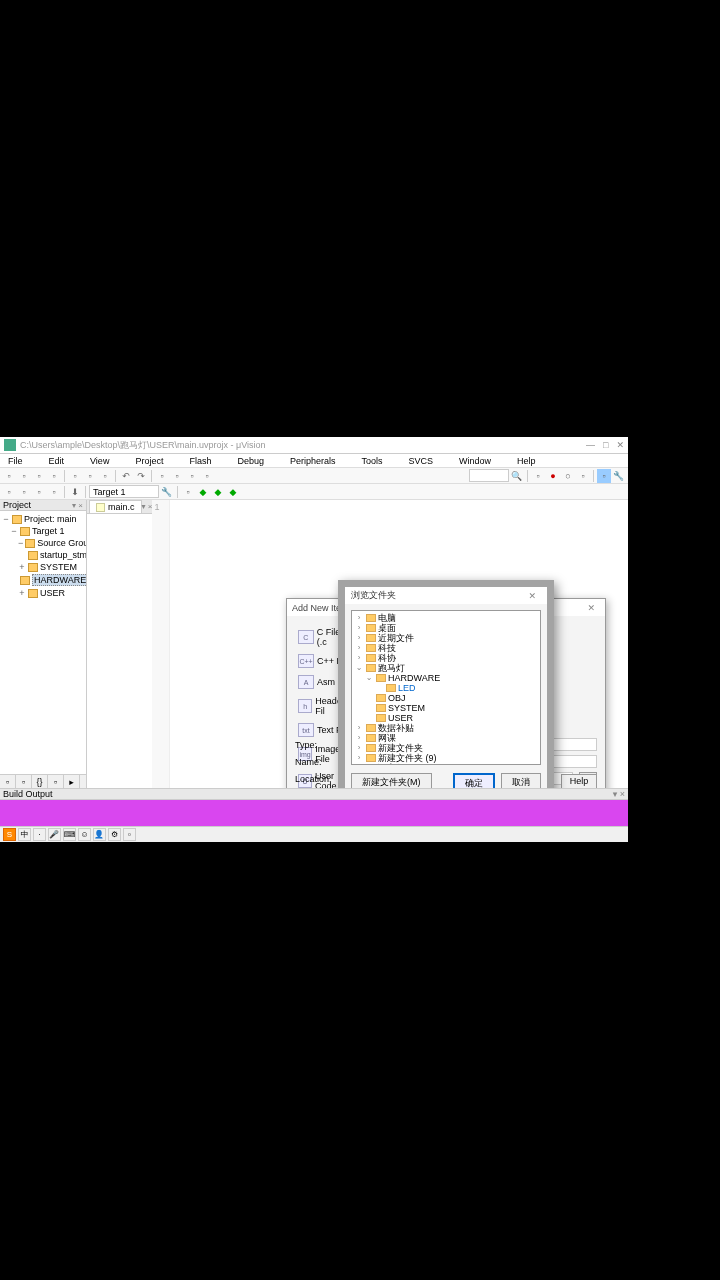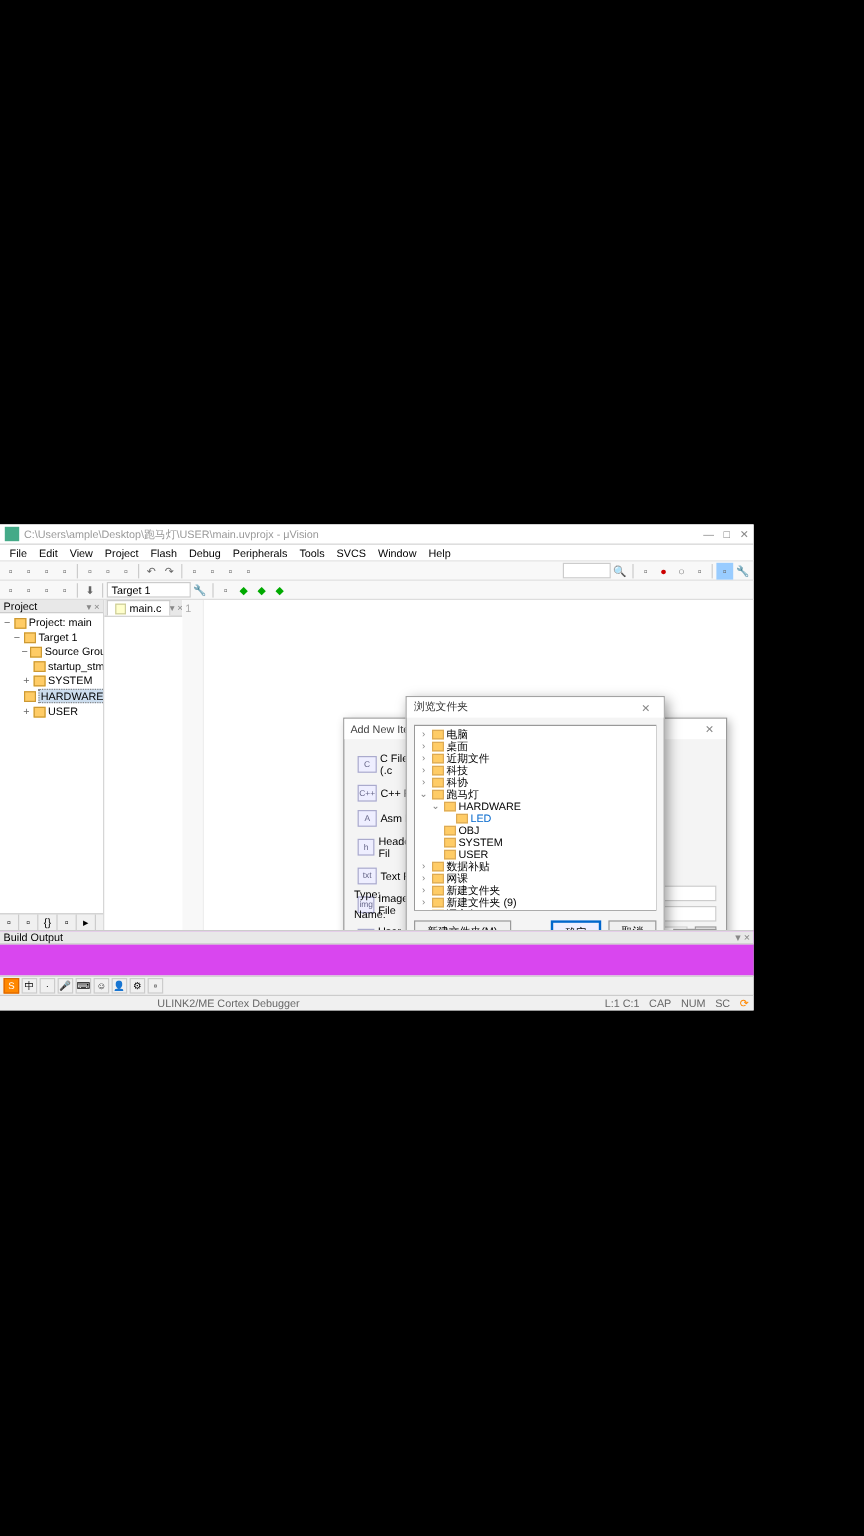--- a/index.html
+++ b/index.html
@@ -1,21 +1,21 @@
 <!DOCTYPE html>
 <html><head>
 <meta charset="utf-8">
 <style>
 *{margin:0;padding:0;box-sizing:border-box;font-family:"Microsoft YaHei",Tahoma,sans-serif;font-size:9px}
 body{background:#000;width:720px;height:1280px;overflow:hidden}
 .app{position:absolute;top:437px;left:0;width:628px;height:405px;background:#f0f0f0;display:flex;flex-direction:column}
 .titlebar{height:17px;background:#fff;border-bottom:1px solid #ccc;display:flex;align-items:center;padding:0 4px;color:#999}
 .titlebar .ticon{width:12px;height:12px;background:#4a8;margin-right:4px}
 .titlebar .wincontrols{margin-left:auto;display:flex;gap:8px;color:#888}
-.menubar{height:14px;background:#fff;border-bottom:1px solid #ddd;display:flex;align-items:center;padding:0 4px;gap:2px}
+.menubar{height:14px;background:#fff;border-bottom:1px solid #ddd;display:flex;align-items:center;padding:0 4px;gap:18px}
 .menubar span{padding:0 4px}
 .toolbar{height:16px;background:#f8f8f8;border-bottom:1px solid #ddd;display:flex;align-items:center;padding:0 2px;gap:1px}
 .tbtn{width:14px;height:14px;display:flex;align-items:center;justify-content:center;color:#666}
 .tbtn.color{color:#c00}
 .tsep{width:1px;height:12px;background:#ccc;margin:0 2px}
 .tsel{width:40px;height:13px;border:1px solid #ccc;background:#fff}
 .toolbar2{height:16px;background:#f8f8f8;border-bottom:1px solid #ddd;display:flex;align-items:center;padding:0 2px;gap:1px}
 .tdrop{width:70px;height:13px;border:1px solid #ccc;background:#fff;display:flex;align-items:center;padding:0 3px}
 .maincontent{flex:1;display:flex;overflow:hidden}
 .sidebar{width:87px;background:#fff;border-right:1px solid #ccc;display:flex;flex-direction:column}
@@ -39,21 +39,21 @@
 .dlg1close{margin-left:auto;padding:0 5px;color:#888}
 .dlg1body{padding:8px;display:flex;gap:6px}
 .filetypes{display:flex;flex-direction:column;gap:1px}
 .ftitem{display:flex;align-items:center;gap:3px;padding:2px;width:60px;border:1px solid transparent}
 .ftitem .fti{width:16px;height:14px;background:#eef;border:1px solid #aac;display:flex;align-items:center;justify-content:center;font-size:7px;color:#668}
 .dlg1fields{position:absolute;bottom:8px;left:8px;right:8px}
 .dlg1row{display:flex;align-items:center;gap:6px;margin-bottom:4px}
 .dlg1row label{width:40px}
 .dlg1row input{flex:1;height:13px;border:1px solid #ccc;padding:0 2px}
 .dlg1help{position:absolute;right:8px;bottom:8px;width:36px;height:15px;background:#f0f0f0;border:1px solid #999;text-align:center;line-height:13px}
-.dialog2{position:absolute;left:251px;top:80px;width:216px;height:240px;background:#f4f4f4;border:1px solid #a3a3a3;box-shadow:3px 3px 10px rgba(0,0,0,0.4);z-index:10}
+.dialog2{position:absolute;left:251px;top:80px;width:216px;height:240px;background:#f4f4f4;border:7px solid #a3a3a3;box-shadow:3px 3px 10px rgba(0,0,0,0.4);z-index:10}
 .dlg2title{height:17px;background:#fff;display:flex;align-items:center;padding:0 6px;color:#333}
 .dlg2close{margin-left:auto;padding:0 5px;color:#888}
 .dlg2body{padding:6px}
 .dlg2tree{width:100%;height:155px;background:#fff;border:1px solid #999;overflow-y:auto;padding:2px;position:relative}
 .dlg2tree::-webkit-scrollbar{width:12px}
 .dlg2tree::-webkit-scrollbar-track{background:#f0f0f0}
 .dlg2tree::-webkit-scrollbar-thumb{background:#ccc;border:1px solid #aaa}
 .d2n{display:flex;align-items:center;gap:2px;padding:0;line-height:10px;white-space:nowrap}
 .d2n .exp{width:10px;text-align:center;color:#888;font-size:8px}
 .d2n .fico{width:10px;height:8px;background:#fc6;border:1px solid #da5;flex-shrink:0}
@@ -384,25 +384,14 @@
     <span class="bicon">中</span>
     <span class="bicon">·</span>
     <span class="bicon">🎤</span>
     <span class="bicon">⌨</span>
     <span class="bicon">☺</span>
     <span class="bicon">👤</span>
     <span class="bicon">⚙</span>
     <span class="bicon">▫</span>
   </div>
 
-  <div class="statusbar">
-    <span></span>
-    <span style="margin:0 auto">ULINK2/ME Cortex Debugger</span>
-    <span class="sright">
-      <span>L:1 C:1</span>
-      <span>CAP</span>
-      <span>NUM</span>
-      <span>SC</span>
-      <span style="color:#f80">⟳</span>
-    </span>
-  </div>
 
 </div>
 
 </body></html>

